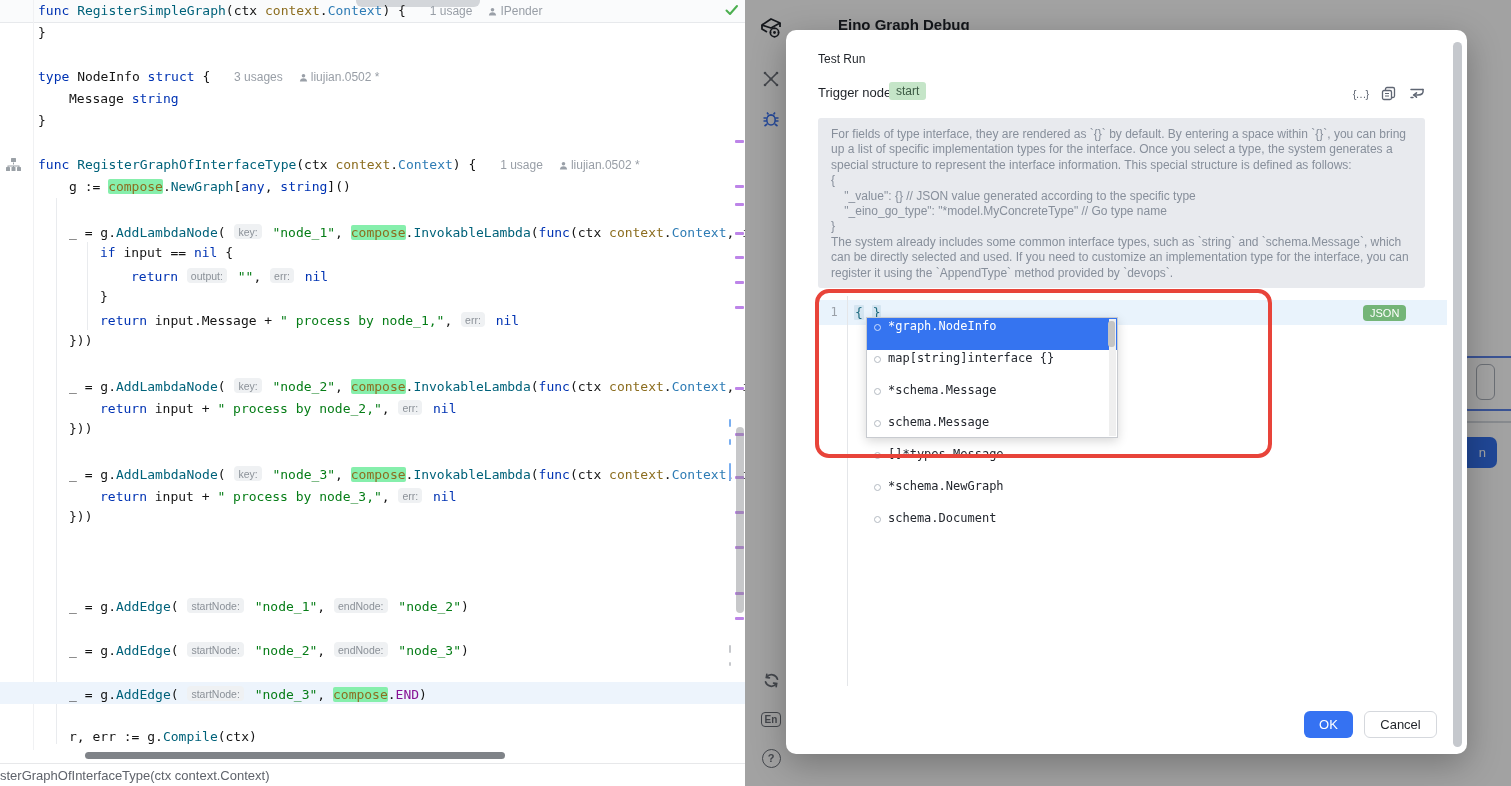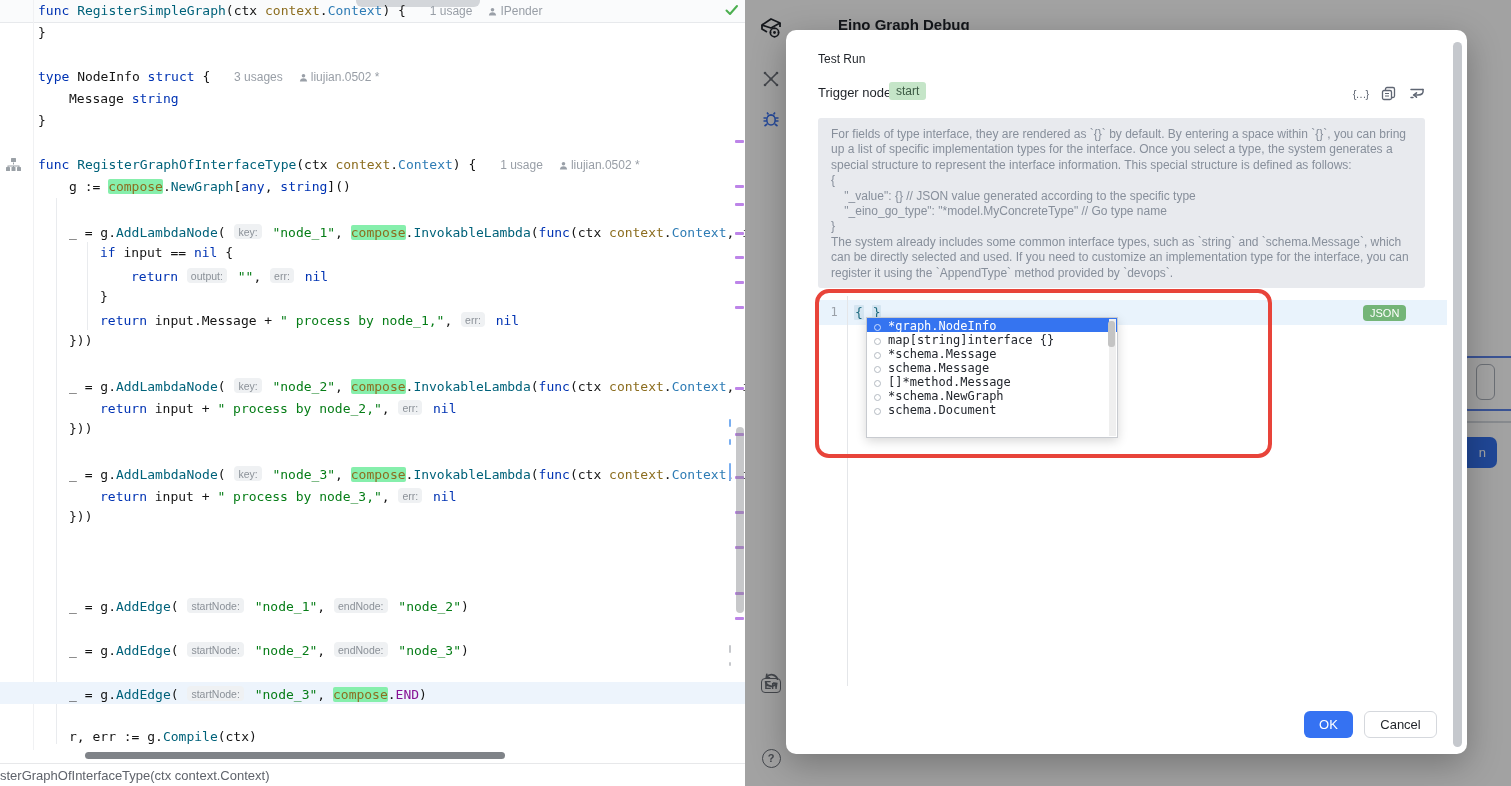--- a/index.html
+++ b/index.html
@@ -51,21 +51,21 @@
   .hdr-icon{position:absolute;top:55px;width:17px;height:17px;color:#5f6673;font-size:13px;display:flex;align-items:center;justify-content:center;}
   .info-box{position:absolute;left:32px;top:88px;width:607px;height:170px;box-sizing:border-box;background:#e8eaee;border-radius:3px;padding:9px 13px;font-size:12px;line-height:15.4px;color:#878f9b;white-space:pre-wrap;}
   .m-editor{position:absolute;left:32px;top:260px;width:629px;height:398px;background:#fff;}
   .m-curline{position:absolute;left:0;top:10px;width:629px;height:25px;background:#e9f3fc;}
   .m-linenum{position:absolute;left:7px;top:10px;width:18px;height:25px;line-height:25px;text-align:center;font-family:"DejaVu Sans Mono",monospace;font-size:12px;color:#9aa0a8;}
   .m-gutterline{position:absolute;left:29px;top:6px;width:1px;height:390px;background:#e4e6e9;}
   .m-code{position:absolute;left:36px;top:10px;height:25px;line-height:25px;font-family:"DejaVu Sans Mono",monospace;font-size:13px;color:#1d6b80;white-space:pre;}
   .brace{background:#d4e5f1;padding:0 1px;border-radius:1px;}
   .json-badge{position:absolute;left:545px;top:15px;background:#74b578;color:#fff;font-size:11px;border-radius:4px;padding:2px 7px;}
   .dropdown{position:absolute;left:48px;top:27px;width:252px;height:121px;background:#fff;border:1px solid #c8cbd0;box-shadow:0 3px 10px rgba(0,0,0,.16);box-sizing:border-box;}
-  .dd-item{position:relative;height:14px;line-height:17px;font-family:"DejaVu Sans Mono",monospace;font-size:12px;color:#23272e;padding-left:21px;white-space:pre;}
+  .dd-item{position:relative;height:32px;line-height:17px;font-family:"DejaVu Sans Mono",monospace;font-size:12px;color:#23272e;padding-left:21px;white-space:pre;}
   .dd-item::before{content:"";position:absolute;left:7px;top:6px;width:5px;height:5px;border:1px solid #b4bac2;border-radius:50%;}
   .dd-item.sel{background:#3574f0;color:#fff;}
   .dd-item.sel::before{border-color:#cfdfff;}
   .dd-scroll{position:absolute;right:1px;top:1px;width:7px;height:117px;background:#efefef;}
   .dd-thumb{position:absolute;right:1px;top:2px;width:7px;height:26px;background:#c4c4c4;border-radius:3px;}
   .red-annotation{position:absolute;left:29px;top:259px;width:457px;height:169px;border:4px solid #e8443a;border-radius:14px;box-sizing:border-box;pointer-events:none;}
   .ok-btn{position:absolute;left:518px;top:681px;width:49px;height:27px;background:#3572f2;border:none;border-radius:6px;color:#fff;font-size:13px;font-family:"Liberation Sans",sans-serif;}
   .cancel-btn{position:absolute;left:578px;top:681px;width:73px;height:27px;background:#fff;border:1px solid #d5d8dd;border-radius:6px;color:#1f2329;font-size:13px;font-family:"Liberation Sans",sans-serif;}
   .modal-scroll-thumb{position:absolute;left:667px;top:12px;width:9px;height:705px;background:#c5c8cd;border-radius:5px;}
 </style>
@@ -195,21 +195,21 @@
       </svg>
     </div>
     <div class="side-icon" style="top:667px;">
       <svg width="19" height="19" viewBox="0 0 19 19" stroke="#6b7078" stroke-width="1.7" fill="none" stroke-linecap="round">
         <path d="M15.5 8.2 A6.2 6.2 0 0 0 4.6 6.2"></path>
           <path d="M4.8 3.4 L4.4 6.4 L7.4 6.8"></path>
         <path d="M3.5 10.8 A6.2 6.2 0 0 0 14.4 12.8"></path>
           <path d="M14.2 15.6 L14.6 12.6 L11.6 12.2"></path>
       </svg>
     </div>
-    <div class="side-icon" style="top:672px;">
+    <div class="side-icon" style="top:706px;">
       <span class="lang-chip">En</span>
     </div>
     <div class="side-icon" style="top:745px;">
       <span class="help-circ">?</span>
     </div>
 
     <div class="frag-focusbox"></div>
     <div class="frag-inner"></div>
     <div class="frag-divider"></div>
     <div class="frag-runbtn">
@@ -257,21 +257,21 @@
       <div class="m-gutterline"></div>
       <div class="m-code"><span class="brace">{</span><span> </span><span class="brace">}</span></div>
       <div class="json-badge">JSON</div>
 
       <div class="dropdown">
         <div id="dd-items">
             <div class="dd-item sel">*graph.NodeInfo</div>
             <div class="dd-item">map[string]interface {}</div>
             <div class="dd-item">*schema.Message</div>
             <div class="dd-item">schema.Message</div>
-            <div class="dd-item">[]*method.Message</div>
+            <div class="dd-item">[]*types.Message</div>
             <div class="dd-item">*schema.NewGraph</div>
             <div class="dd-item">schema.Document</div>
           </div>
         <div class="dd-scroll">
             <div class="dd-thumb"></div>
           </div>
       </div>
     </div>
 
     <div class="red-annotation"></div>

